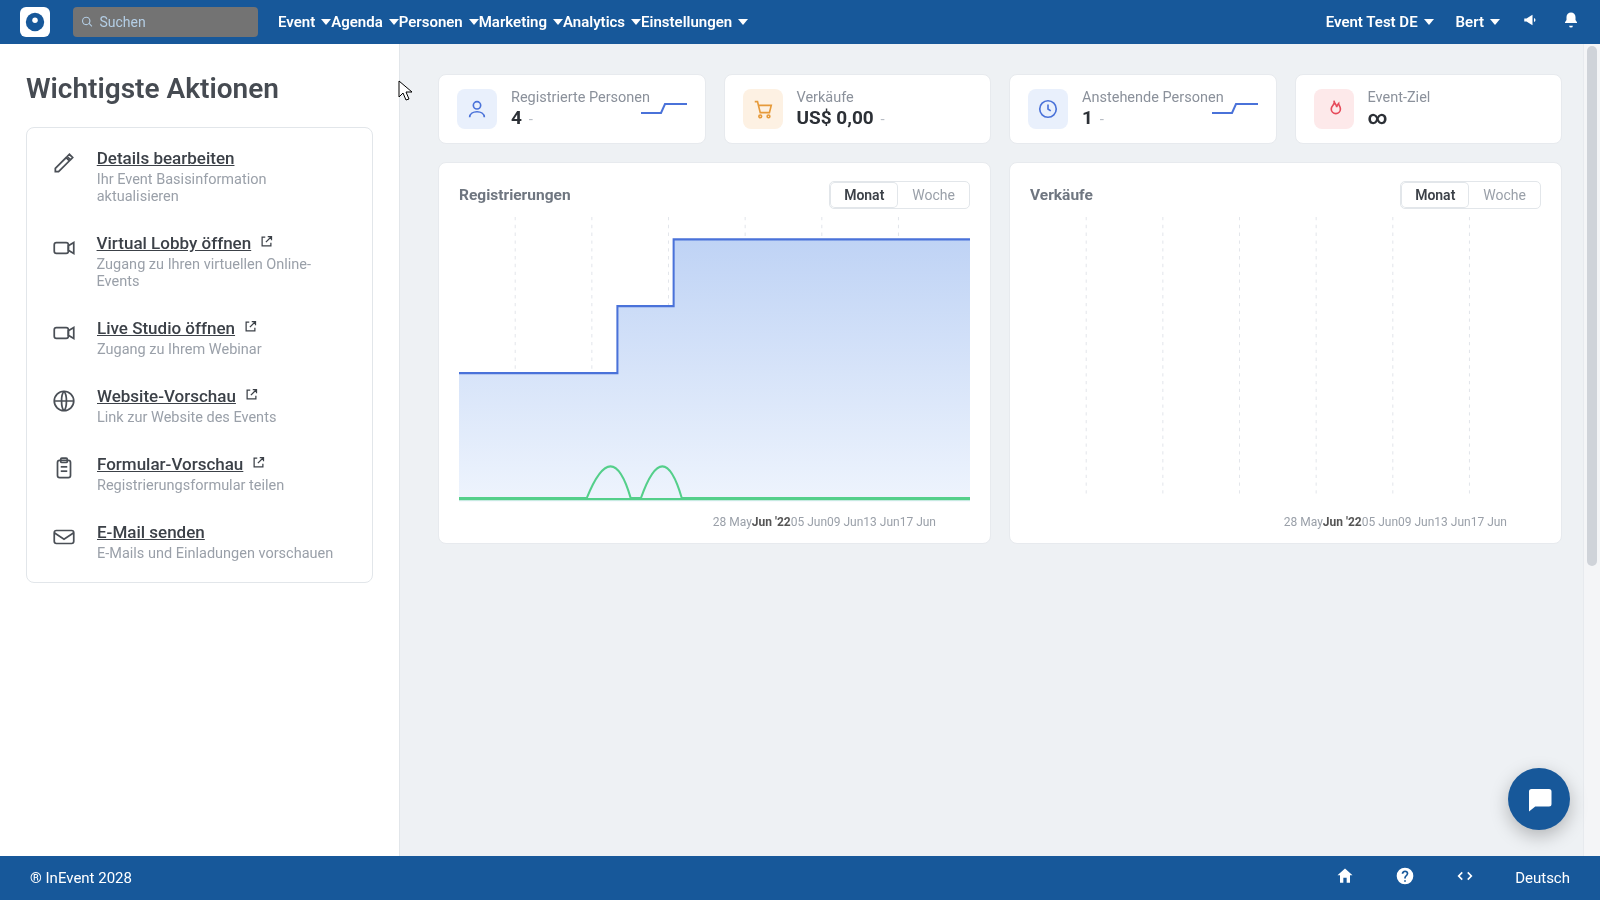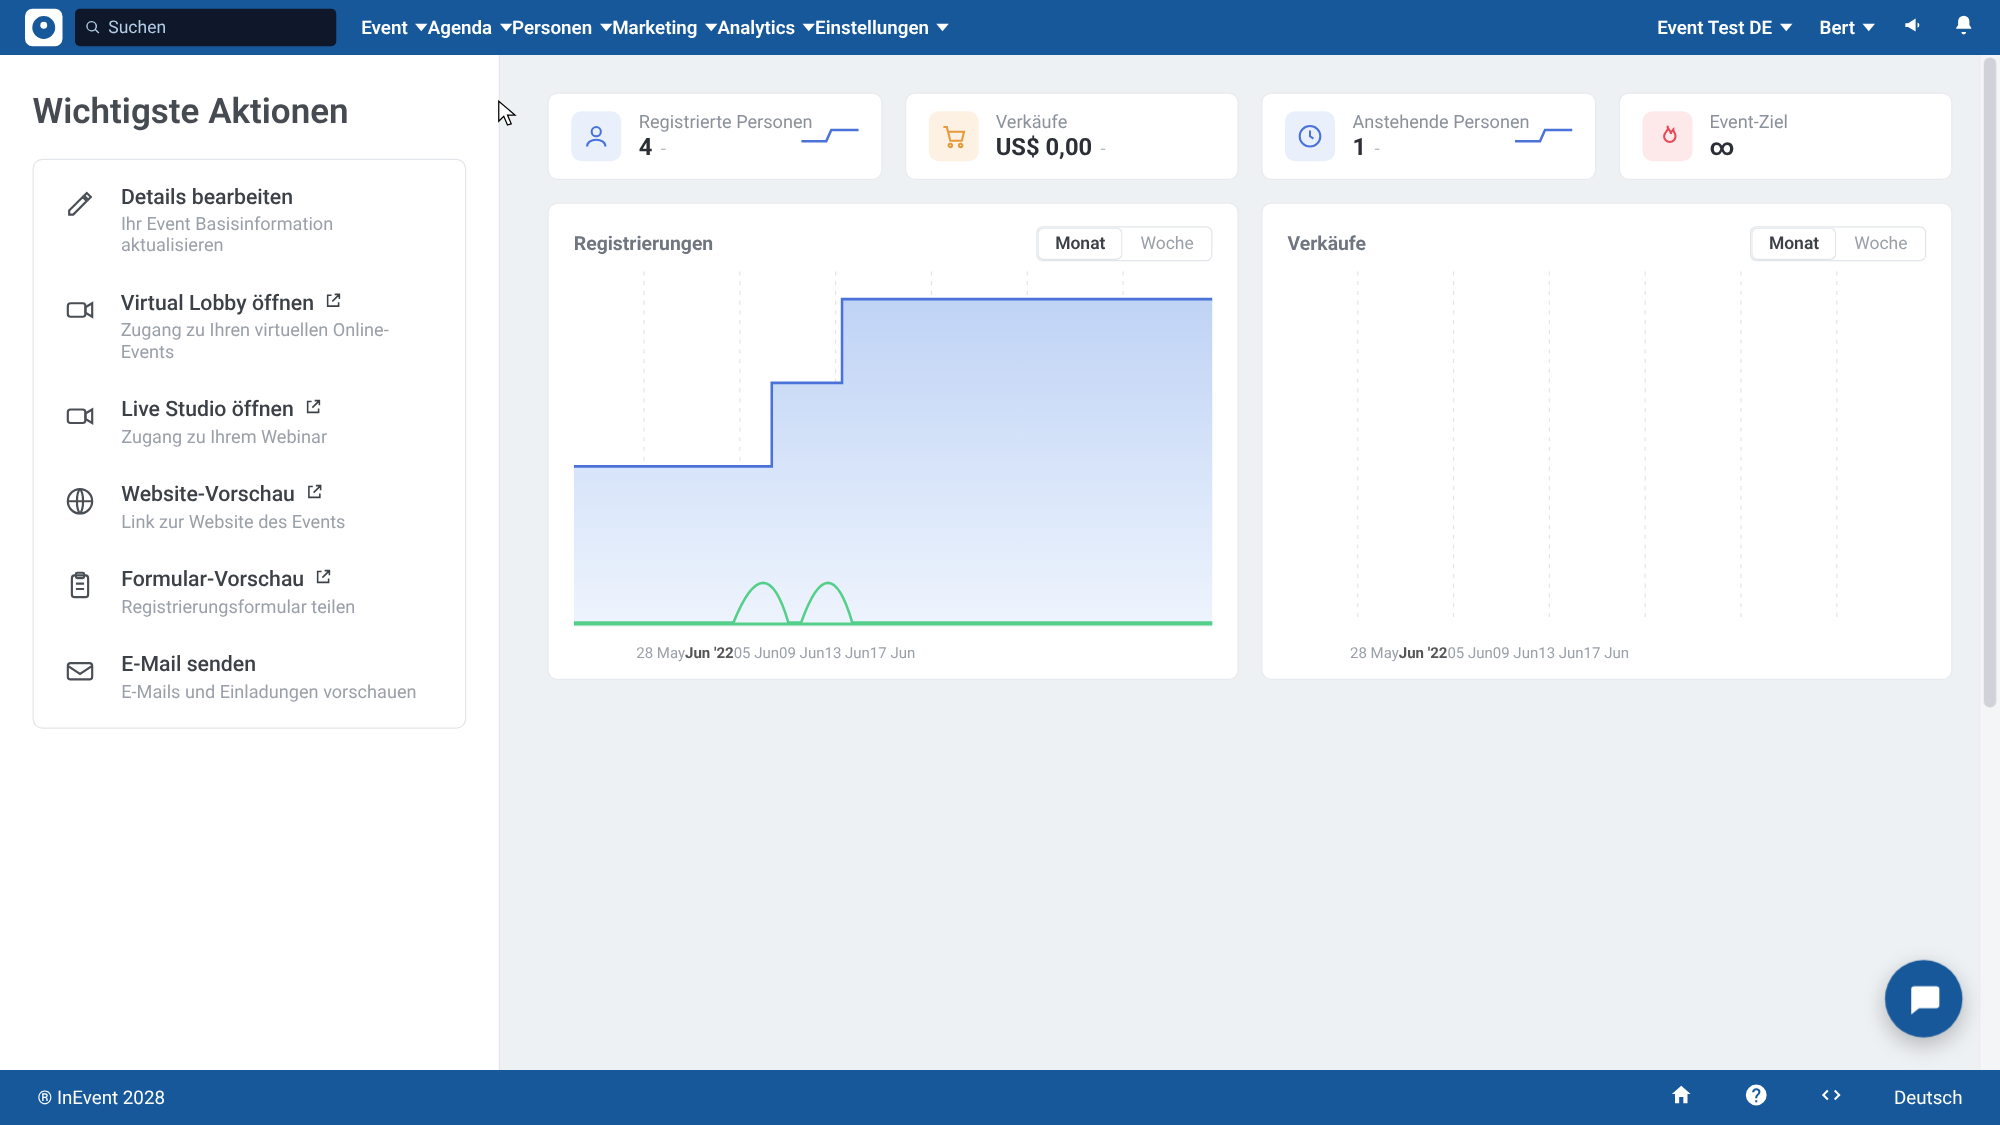--- a/index.html
+++ b/index.html
@@ -1,38 +1,38 @@
 <!DOCTYPE html>
 <html><head>
 <meta charset="utf-8">
 <style>
   *{box-sizing:border-box;margin:0;padding:0;font-family:-apple-system,BlinkMacSystemFont,"Segoe UI",Roboto,Helvetica,Arial,sans-serif;}
   body{width:1600px;height:900px;overflow:hidden;background:#eef1f4;color:#333;}
   
   .topnav{position:fixed;top:0;left:0;right:0;height:44px;background:#17589a;color:#fff;display:flex;align-items:center;padding:0 20px;font-size:15px;z-index:20;}
   .logo{width:30px;height:30px;background:#fff;border-radius:6px;display:flex;align-items:center;justify-content:center;margin-right:10px;}
   .logo svg{width:22px;height:22px;}
-  .search-wrap{position:relative;width:209px;height:30px;background:#0f172a;border-radius:4px;display:flex;align-items:center;padding:0 8px;margin-right:20px;}
+  .search-wrap{position:relative;width:185px;height:30px;background:#737373;border-radius:4px;display:flex;align-items:center;padding:0 8px;margin-right:20px;margin-left:13px;}
   .search-wrap svg{width:14px;height:14px;fill:#b4cee5;margin-right:6px;}
   .search-wrap input{background:transparent;border:none;outline:none;color:#fff;font-size:14px;width:100%;}
   .search-wrap input::placeholder{color:#b4cee5;}
   .nav-items{display:flex;align-items:center;}
   .nav-item{display:flex;align-items:center;gap:6px;cursor:pointer;font-weight:600;}
   .chev{width:0;height:0;border-left:5px solid transparent;border-right:5px solid transparent;border-top:6px solid #fff;display:inline-block;}
   .nav-right{margin-left:auto;display:flex;align-items:center;gap:22px;}
   .nav-right .icobtn{cursor:pointer;}
   .nav-right svg{width:18px;height:18px;fill:#fff;}
   
   .sidebar{position:fixed;top:44px;left:0;bottom:44px;width:400px;background:#fff;padding:28px 26px;border-right:1px solid #e2e6ea;overflow:auto;}
   .sidebar h1{font-size:28px;font-weight:600;color:#464b52;margin-bottom:22px;}
   .actions-card{border:1px solid #e2e6ea;border-radius:8px;padding:6px 0;}
   .action{display:flex;gap:18px;padding:14px 22px;cursor:pointer;}
   .action .aico{width:30px;display:flex;align-items:flex-start;justify-content:center;padding-top:2px;}
   .action .aico svg{width:26px;height:26px;stroke:#4a4f56;fill:none;stroke-width:1.6;}
-  .action .atxt .t1{font-size:17px;font-weight:500;color:#3c4148;display:flex;align-items:center;gap:8px;}
+  .action .atxt .t1{font-size:17px;font-weight:500;color:#3c4148;display:flex;align-items:center;gap:8px;text-decoration:underline;}
   .action .atxt .t1 svg{width:15px;height:15px;stroke:#3c4148;fill:none;stroke-width:2;}
   .action .atxt .t2{font-size:14.5px;color:#9aa0a9;margin-top:3px;}
   
   .main{position:absolute;top:44px;left:400px;right:0;bottom:44px;padding:30px 38px;overflow:auto;}
   .stat-row{display:flex;gap:18px;margin-bottom:18px;}
   .stat{flex:1;background:#fff;border:1px solid #e7eaee;border-radius:8px;padding:14px 18px;display:flex;align-items:center;gap:14px;min-width:0;}
   .stat .sico{width:40px;height:40px;border-radius:8px;display:flex;align-items:center;justify-content:center;flex:0 0 40px;}
   .stat .sico.blue{background:#e9f0fc;}
   .stat .sico.orange{background:#fdf1e3;}
   .stat .sico.red{background:#fde9ea;}
@@ -45,21 +45,21 @@
   .chart-row{display:flex;gap:18px;margin-bottom:18px;}
   .card{background:#fff;border:1px solid #e7eaee;border-radius:8px;padding:18px 20px 10px;}
   .chart-card{flex:1;display:flex;flex-direction:column;}
   .card-head{display:flex;align-items:center;margin-bottom:8px;}
   .card-title{font-size:15.5px;font-weight:700;color:#6f7680;}
   .toggle{margin-left:auto;display:flex;border:1px solid #e2e6ea;border-radius:5px;overflow:hidden;}
   .toggle span{padding:5px 14px;font-size:14px;color:#9aa0a9;cursor:pointer;}
   .toggle span.active{color:#3c4148;font-weight:600;box-shadow:0 0 0 1px #e2e6ea inset;border-radius:5px;}
   .chart-area{height:290px;position:relative;}
   .chart-area svg{width:100%;height:100%;}
-  .xlabels{display:flex;justify-content:flex-start;font-size:12px;color:#9aa0a9;padding:8px 34px 4px 50px;}
+  .xlabels{display:flex;justify-content:flex-end;font-size:12px;color:#9aa0a9;padding:8px 34px 4px 50px;}
   .xlabels span.bold{font-weight:700;color:#555;}
   .emails-card{width:544px;height:320px;}
   .emails-chart{height:260px;position:relative;margin-top:6px;}
   .emails-chart .gridv{position:absolute;top:0;bottom:8px;width:0;border-left:1px dashed #e3e6eb;}
   .emails-chart .bar{position:absolute;bottom:8px;width:62px;background:#1f9ff1;}
   
   .footer{position:fixed;bottom:0;left:0;right:0;height:44px;background:#17589a;color:#fff;display:flex;align-items:center;padding:0 30px;font-size:15px;z-index:20;}
   .footer .fright{margin-left:auto;display:flex;align-items:center;gap:40px;}
   .footer svg{width:20px;height:20px;fill:#fff;}
   

